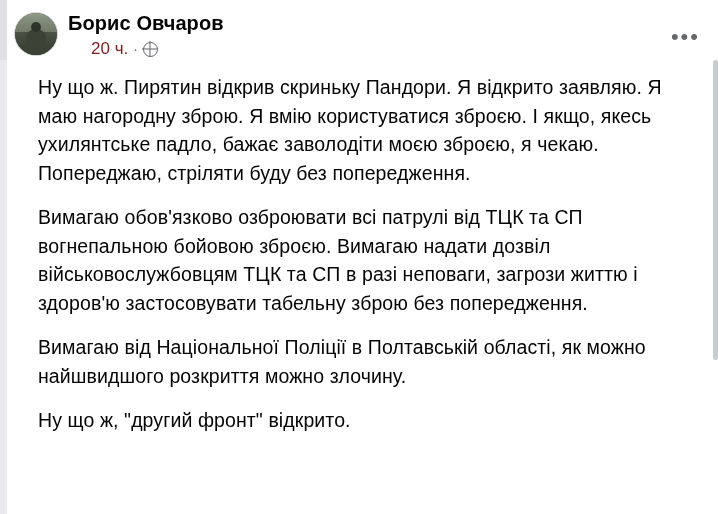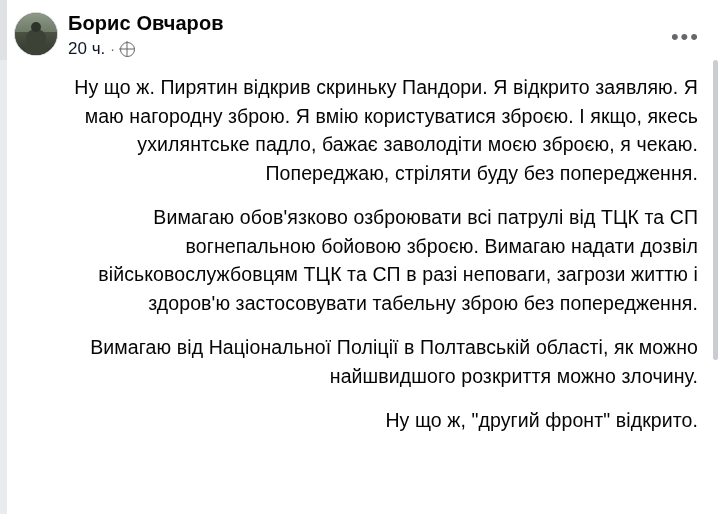--- a/index.html
+++ b/index.html
@@ -78,21 +78,22 @@
   }
   .meta-row {
     display: flex;
     align-items: center;
     margin-top: 4px;
     color: #65676b;
     font-size: 17px;
     line-height: 20px;
   }
   .meta-time {
-    color: #0f172a;
+    color: #7f1d1d;
+    margin-left: 23px;
   }
   .meta-dot {
     margin: 0 5px;
     color: #65676b;
     font-size: 14px;
   }
   .globe-icon {
     display: inline-block;
     width: 15px;
     height: 15px;
@@ -127,21 +128,20 @@
     top: 28px;
     color: #65676b;
     font-size: 22px;
     line-height: 10px;
     letter-spacing: 2px;
     cursor: pointer;
     padding: 4px 2px;
   }
   .post-body {
     padding: 14px 20px 0 38px;
-    text-align: right;
   }
   .post-body p {
     margin: 0 0 16px 0;
     font-size: 19.5px;
     line-height: 28.5px;
     color: #050505;
     letter-spacing: 0.1px;
   }
   .post-body p:last-child {
     margin-bottom: 0;

